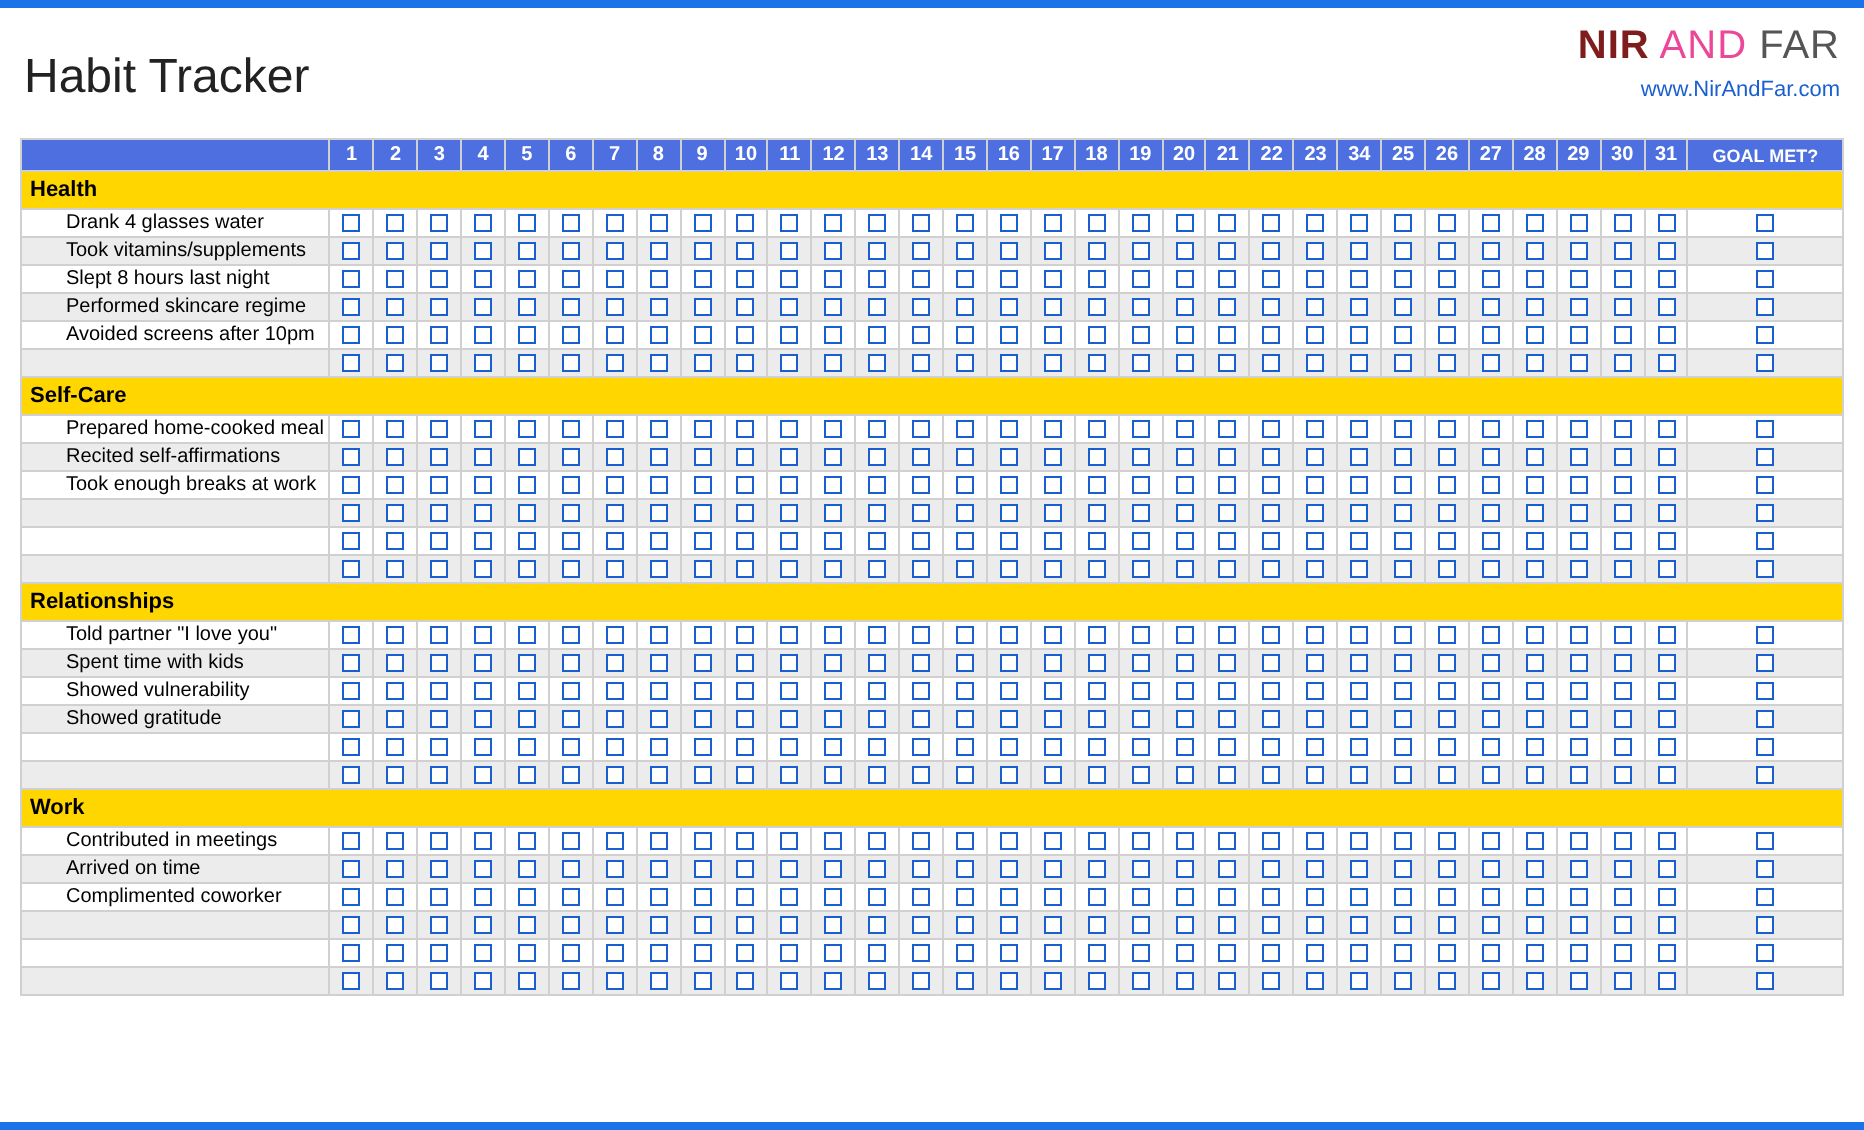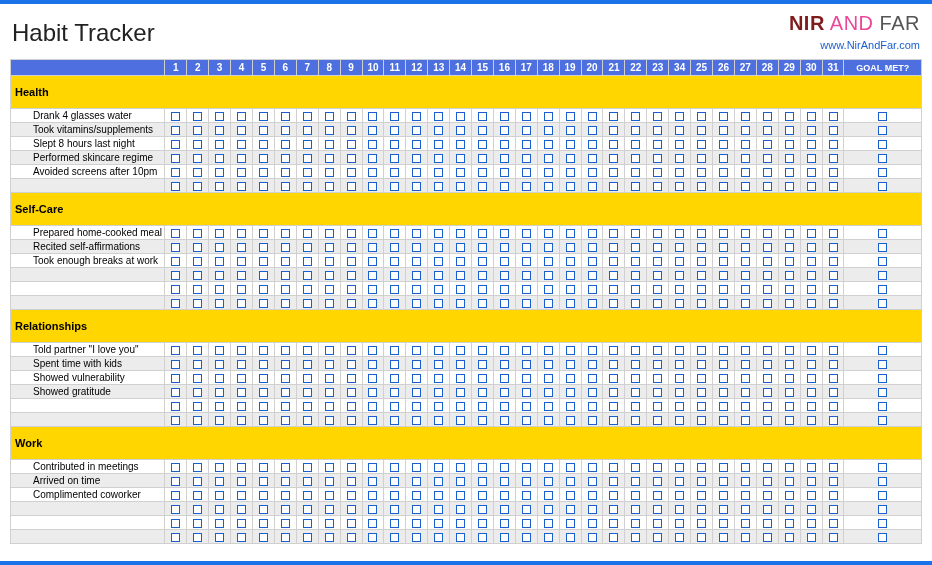--- a/index.html
+++ b/index.html
@@ -11,22 +11,22 @@
     overflow: hidden;
     border-top: 4px solid #1a73e8;
     border-bottom: 4px solid #1a73e8;
   }
   .page {
     padding: 8px 10px 0 10px;
   }
   .header-row {
     display: flex;
     justify-content: space-between;
-    align-items: center;
-    margin-bottom: 6px;
+    align-items: flex-end;
+    margin-bottom: 16px;
     padding: 0 2px;
   }
   .title {
     font-size: 24px;
     font-weight: 400;
     color: #222;
   }
   .brand-wrap {
     text-align: right;
   }
@@ -66,21 +66,21 @@
   }
   thead th.label-head { background: #4d6fe0; }
   thead th.goal-head { font-size: 9px; }
   tr.category td {
     background: #ffd600;
     color: #000;
     font-weight: 700;
     text-align: left;
     padding-left: 4px;
     font-size: 11px;
-    height: 33px;
+    height: 19px;
   }
   td.habit-label {
     text-align: left;
     padding: 0 22px;
     font-size: 10px;
     white-space: nowrap;
     overflow: hidden;
   }
   tbody tr.odd td.cell-bg,
   tbody tr.odd td.habit-label,

